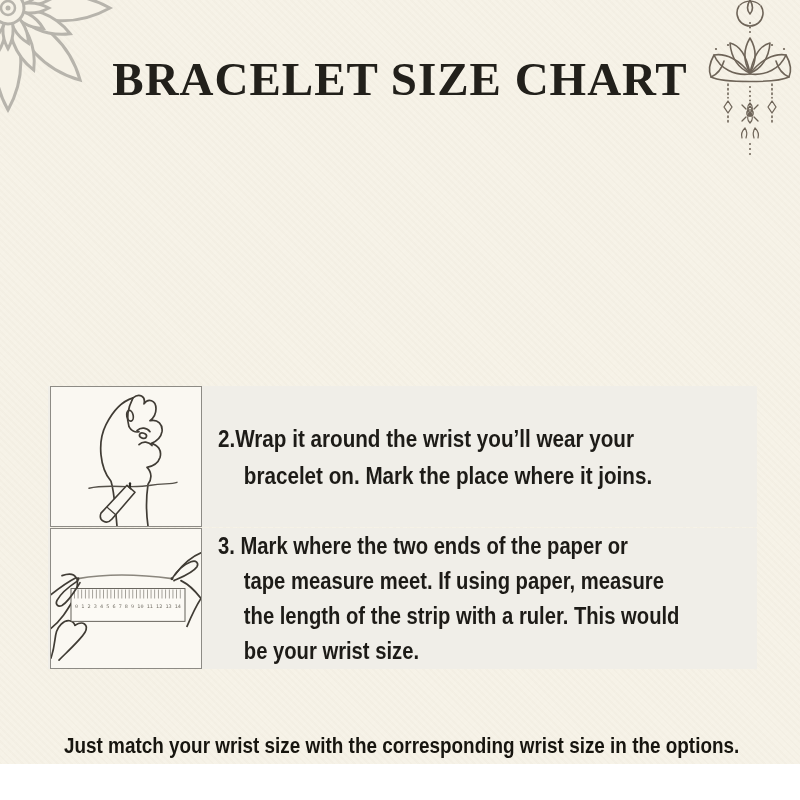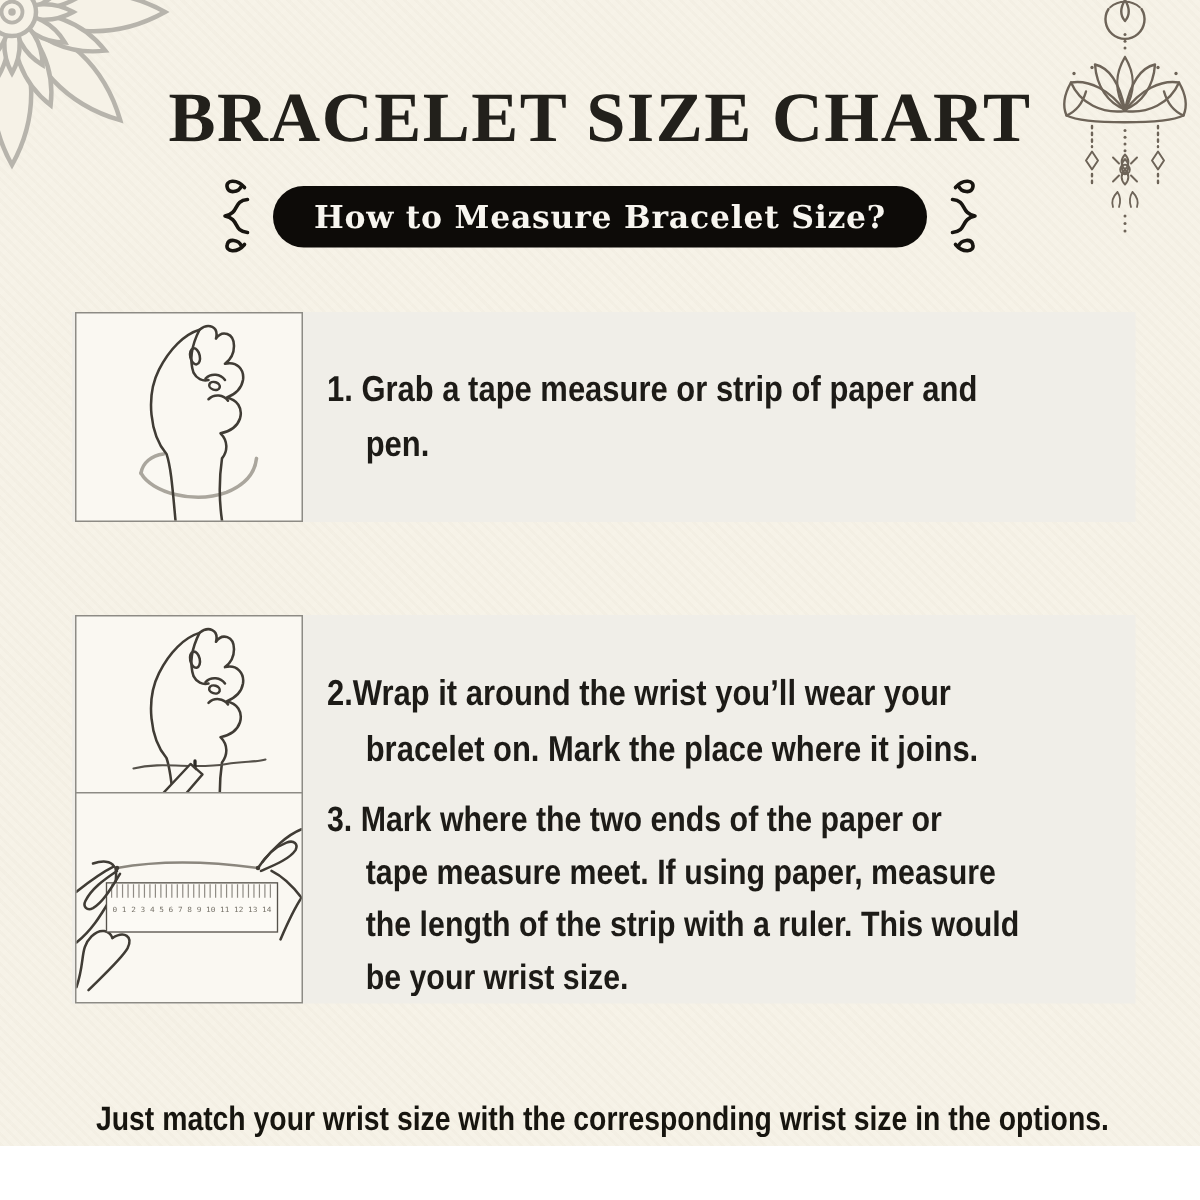--- a/index.html
+++ b/index.html
@@ -22,21 +22,21 @@
   }
   .pill{
     background:#0d0b08;color:#f7f5ef;border-radius:21px;height:41px;
     display:flex;align-items:center;padding:0 27px;
     font-family:"DejaVu Serif", serif;font-weight:700;font-size:21px;letter-spacing:.5px;
   }
   .step-row{
     position:absolute;left:48px;width:709px;background:#f0eee8;
   }
   .row1{top:208px;height:140px;}
-  .row2{top:410px;height:141px;}
+  .row2{top:386px;height:141px;}
   .row3{top:528px;height:141px;}
   .illus-box{
     position:absolute;left:2px;top:0;height:calc(100% - 2px);width:150px;
     background:#faf8f2;border:1px solid #8d8b85;
   }
   .illus-box svg{position:absolute;left:0;top:0;width:100%;height:100%;}
   .step-text{
     position:absolute;left:170px;top:0;right:4px;height:100%;
     display:flex;flex-direction:column;justify-content:center;
     transform:scaleX(.86);transform-origin:0 50%;
@@ -149,56 +149,21 @@
       <g fill="#6e6458" stroke="none">
         <circle cx="47" cy="144" r="1"></circle>
           <circle cx="47" cy="149" r="1"></circle>
           <circle cx="47" cy="154" r="1"></circle>
       </g>
     </g>
   </svg>
 
   <h1 class="page-title">BRACELET SIZE CHART</h1>
 
-  <div class="badge-row">
-    <svg width="27" height="56" viewBox="0 0 27 56">
-      <g stroke="#181510" stroke-width="2.4" fill="none" stroke-linecap="round" stroke-linejoin="round">
-        <path d="M21,9 C16,3 8,4 9.5,9 C10.5,13 17,12.5 19,8"></path>
-        <path d="M23,17 C13,18 18,26 8,28 C18,30 13,38 23,39"></path>
-        <path d="M21,47 C16,53 8,52 9.5,47 C10.5,43 17,43.5 19,48"></path>
-      </g>
-    </svg>
-    <div class="pill">How to Measure Bracelet Size?</div>
-    <svg width="27" height="56" viewBox="0 0 27 56">
-      <g transform="translate(27,0) scale(-1,1)" stroke="#181510" stroke-width="2.4" fill="none" stroke-linecap="round" stroke-linejoin="round">
-        <path d="M21,9 C16,3 8,4 9.5,9 C10.5,13 17,12.5 19,8"></path>
-        <path d="M23,17 C13,18 18,26 8,28 C18,30 13,38 23,39"></path>
-        <path d="M21,47 C16,53 8,52 9.5,47 C10.5,43 17,43.5 19,48"></path>
-      </g>
-    </svg>
-  </div>
-
-  <section class="step-row row1">
-    <div class="illus-box">
-      <svg viewBox="0 0 150 140" preserveAspectRatio="none">
-        <path class="soft" d="M43,108 C50,121 78,129 100,121 C112,116 119,108 120,98"></path>
-        <path class="soft" d="M43,108 C44,101 50,96 58,95"></path>
-        <path class="line-art" d="M66,140 C64,118 63,104 60,95 C49,82 46,56 55,38 C62,24 72,14 82,11 C88,6 95,9 93,17 C97,11 105,13 105,22 C105,27 103,31 99,34 C107,32 112,38 111,45 C110,51 105,55 100,57 C107,58 111,64 109,71 C107,77 101,80 96,81 C101,86 101,93 97,98 C95,112 95,126 97,140"></path>
-        <path class="line-art" d="M82,11 C77,21 75,31 78,40 C80,44 84,46 88,45"></path>
-        <ellipse class="line-art" cx="79" cy="29" rx="3.2" ry="5.5" transform="rotate(-12 79 29)"></ellipse>
-        <path class="line-art" d="M86,44 C90,40 96,41 99,45"></path>
-        <path class="line-art" d="M88,58 C92,54 98,55 101,59"></path>
-        <ellipse class="line-art" cx="92" cy="49" rx="3.6" ry="2.6" transform="rotate(18 92 49)"></ellipse>
-      </svg>
-    </div>
-    <div class="step-text">
-      <span class="step-line">1. Grab a tape measure or strip of paper and</span>
-      <span class="step-line cont">pen.</span>
-    </div>
-  </section>
+
 
   <section class="step-row row2">
     <div class="illus-box">
       <svg viewBox="0 0 150 140" preserveAspectRatio="none">
         <path class="line-art" d="M66,140 C64,118 63,104 60,95 C49,82 46,56 55,38 C62,24 72,14 82,11 C88,6 95,9 93,17 C97,11 105,13 105,22 C105,27 103,31 99,34 C107,32 112,38 111,45 C110,51 105,55 100,57 C107,58 111,64 109,71 C107,77 101,80 96,81 C101,86 101,93 97,98 C95,112 95,126 97,140"></path>
         <path class="line-art" d="M82,11 C77,21 75,31 78,40 C80,44 84,46 88,45"></path>
         <ellipse class="line-art" cx="79" cy="29" rx="3.2" ry="5.5" transform="rotate(-12 79 29)"></ellipse>
         <path class="line-art" d="M86,44 C90,40 96,41 99,45"></path>
         <path class="line-art" d="M88,58 C92,54 98,55 101,59"></path>
         <ellipse class="line-art" cx="92" cy="49" rx="3.6" ry="2.6" transform="rotate(18 92 49)"></ellipse>

